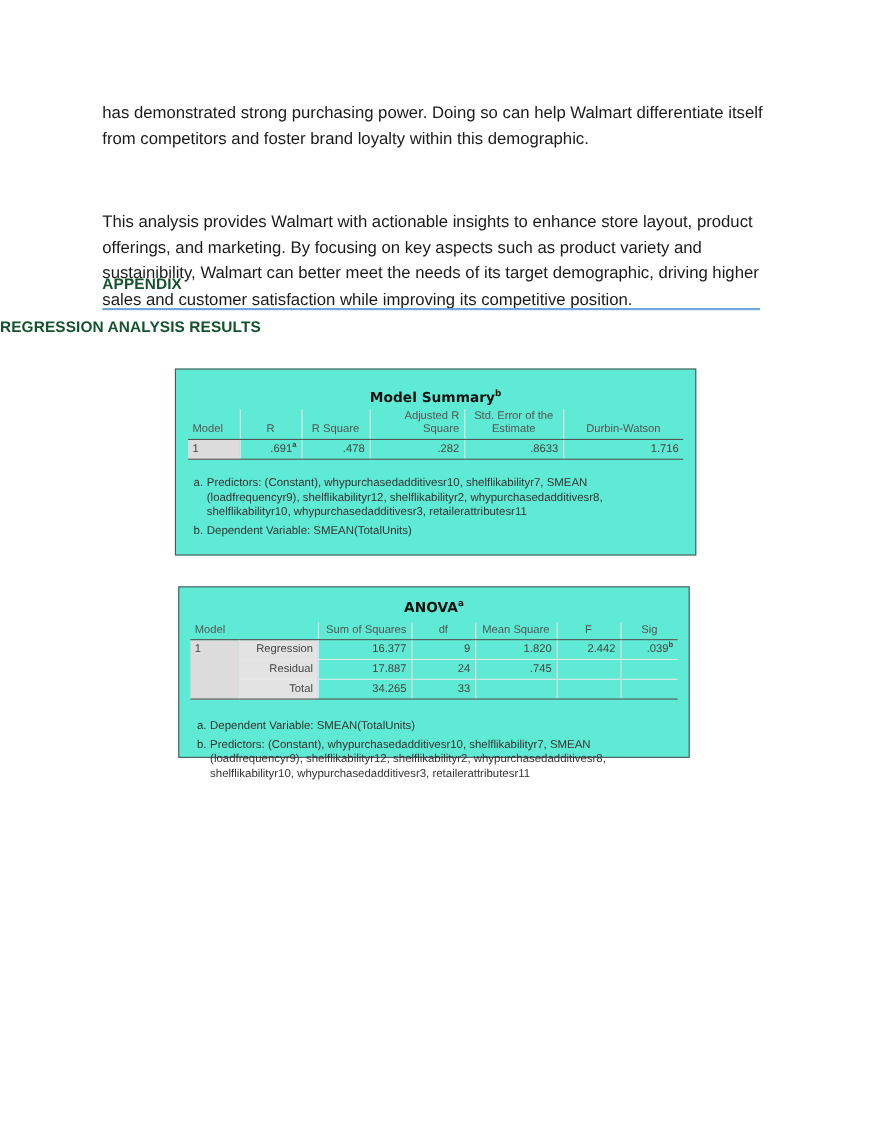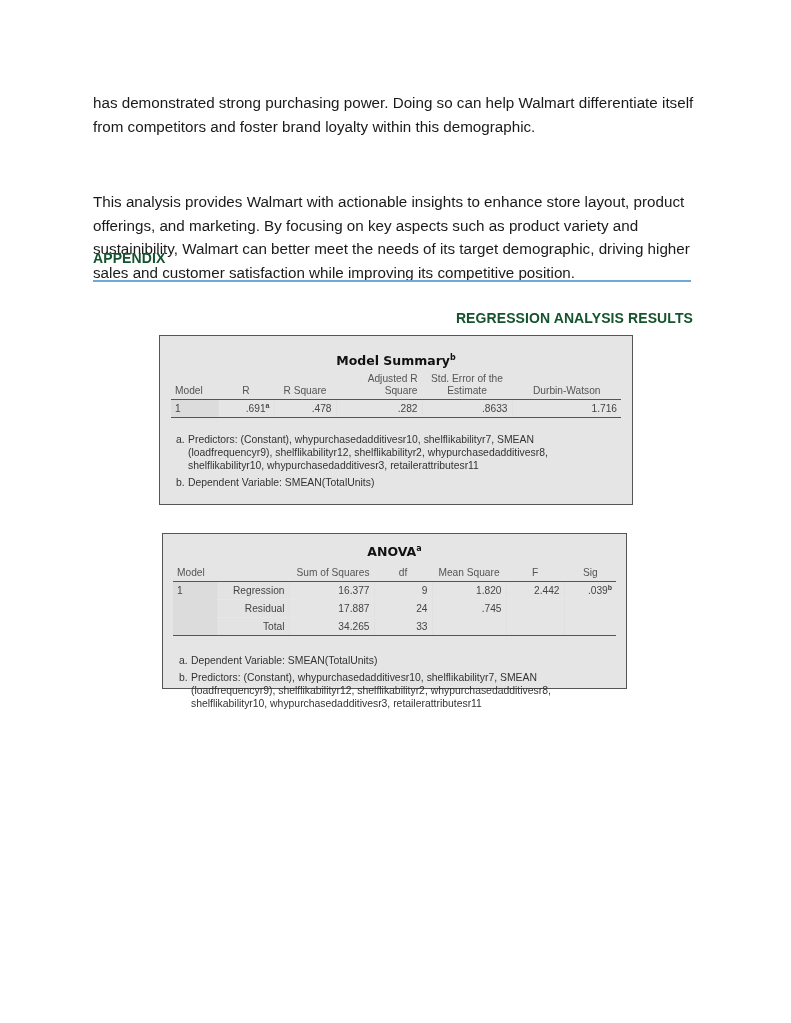--- a/index.html
+++ b/index.html
@@ -4,23 +4,23 @@
   <style>
     html, body { margin: 0; padding: 0; background: #ffffff; }
     body { width: 791px; height: 1023px; position: relative; overflow: hidden;
            font-family: "Liberation Sans", sans-serif; color: #1a1a1a; }
     .para { position: absolute; left: 93px; width: 620px; font-size: 15.2px; line-height: 23.5px; margin: 0; }
     #p1 { top: 91px; }
     #p2 { top: 150px; margin-top: 40px; }
     .heading { position: absolute; font-weight: bold; color: #14532d; font-size: 14px; letter-spacing: 0.1px; }
     #appendix { left: 93px; top: 250px; }
     #hr { position: absolute; left: 93px; top: 280px; width: 598px; height: 2px; background: #6fa8dc; }
-    #reg-title { left: 0; width: 693px; text-align: right; top: 310px; }
+    #reg-title { left: 0; width: 693px; text-align: left; top: 289px; }
 
-    .spss { position: absolute; background: #e5e5e5; border: 1.5px solid #555; box-sizing: border-box;
+    .spss { position: absolute; background: #5eead4; border: 1.5px solid #555; box-sizing: border-box;
             font-family: "Liberation Sans", sans-serif; color: #333; }
     #model-summary { left: 159px; top: 335px; width: 474px; height: 170px; }
     #anova { left: 162px; top: 533px; width: 465px; height: 156px; }
 
     .tbl-title { text-align: center; font-weight: bold; font-size: 12.5px; color: #111; font-family: "DejaVu Sans", sans-serif; }
     .tbl-title sup { font-size: 8px; }
     table.t { border-collapse: collapse; font-size: 10.2px; color: #444; }
     table.t th { font-weight: normal; color: #555; vertical-align: bottom; padding: 1px 4px 2px 4px; line-height: 12px; border-left: 1px solid #e6e6e6; }
     table.t th:first-child { border-left: none; }
     table.t tr.hdr-last th { border-bottom: 1.5px solid #555; }

